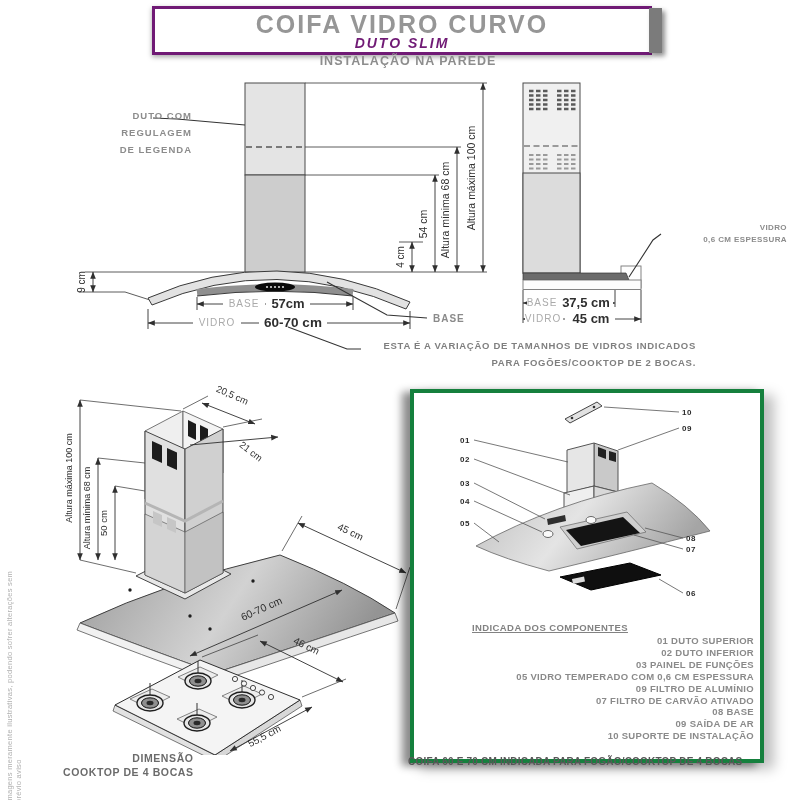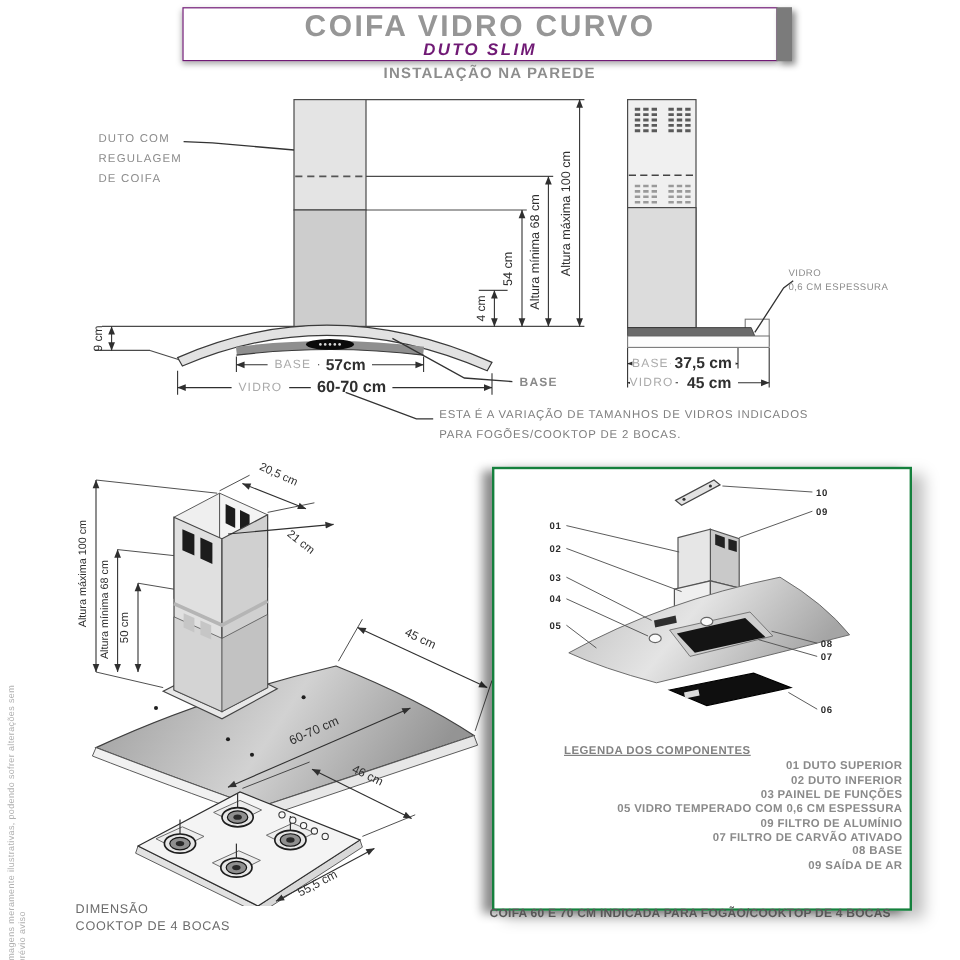--- a/index.html
+++ b/index.html
@@ -3,42 +3,42 @@
 <meta charset="utf-8">
 <style>
   html,body{margin:0;padding:0;background:#fff;}
   #sheet{position:relative;width:800px;height:800px;background:#fff;overflow:hidden;
          font-family:"Liberation Sans",sans-serif;}
   .abs{position:absolute;}
   svg text{font-family:"Liberation Sans",sans-serif;}
 
   
   #title-box{position:absolute;left:152px;top:6px;width:494px;height:43px;background:#fff;
-             border:1px solid #701a75;box-shadow:0 2px 5px rgba(0,0,0,.35);text-align:center;}
+             border:3px solid #701a75;box-shadow:0 2px 5px rgba(0,0,0,.35);text-align:center;}
   #title-box::after{content:"";position:absolute;right:-13px;top:-1px;width:13px;height:45px;
              background:#7b7b7b;box-shadow:3px 3px 5px rgba(0,0,0,.45);}
   #main-title{margin:2px 0 0 0;font-size:25px;font-weight:bold;color:#969696;letter-spacing:2px;line-height:26px;}
   #sub-title{margin:-2px 0 0 0;font-size:14px;font-weight:bold;color:#701a75;letter-spacing:2px;font-style:italic;}
   #section-heading{position:absolute;left:0;top:54px;width:816px;text-align:center;
              font-size:12.5px;font-weight:bold;color:#8d8d8d;letter-spacing:1px;}
 
   
-  .draw-label{position:absolute;font-weight:normal;color:#8c8c8c;}
+  .draw-label{position:absolute;font-weight:bold;color:#8c8c8c;text-align:right;}
   #duct-label{left:82px;top:107px;width:110px;font-size:9.5px;line-height:17px;letter-spacing:1px;}
   #glass-thickness-label{left:657px;top:222px;width:130px;font-size:8px;line-height:11.5px;letter-spacing:.4px;}
   #glass-note{left:366px;top:337px;width:330px;font-size:9.5px;line-height:17px;letter-spacing:.7px;color:#7f7f7f;}
   #iso-caption{left:63px;top:752px;font-size:10.5px;line-height:13.5px;letter-spacing:.6px;color:#6b6b6b;}
   #panel-caption{position:absolute;left:408px;top:756px;width:352px;text-align:left;white-space:nowrap;
              font-size:10px;font-weight:bold;color:#575757;letter-spacing:.2px;}
   #side-note{position:absolute;left:5px;top:568px;height:235px;writing-mode:vertical-rl;
              transform:rotate(180deg);font-size:7.5px;color:#b0b0b0;letter-spacing:.3px;}
 
   
   #exploded-panel{position:absolute;left:410px;top:389px;width:346px;height:366px;background:#fff;
-             border:2px solid #15803d;
+             border:4px solid #15803d;
              box-shadow:-8px 3px 8px rgba(0,0,0,.45),10px 6px 12px rgba(0,0,0,.25);}
   #legend{position:absolute;left:58px;top:229px;width:282px;}
   #legend-title{font-size:9.5px;font-weight:bold;color:#828282;letter-spacing:.4px;
              text-decoration:underline;margin-bottom:2px;}
   .legend-item{font-size:9.5px;font-weight:bold;color:#8a8a8a;letter-spacing:.3px;line-height:11.9px;white-space:nowrap;text-align:right;}
 </style>
 </head>
 <body>
 
 <div id="sheet">
@@ -184,21 +184,21 @@
       <text x="47" y="240" text-anchor="middle" font-size="10" letter-spacing="1" fill="#aaaaaa">BASE</text>
       <text x="91" y="241" text-anchor="middle" font-size="13" font-weight="bold" fill="#2f2f2f">37,5 cm</text>
       <text x="48" y="256" text-anchor="middle" font-size="10" letter-spacing="1" fill="#aaaaaa">VIDRO</text>
       <text x="96" y="257" text-anchor="middle" font-size="13" font-weight="bold" fill="#2f2f2f">45 cm</text>
     </g>
   </svg>
 
   <div id="duct-label" class="draw-label">
     <div>DUTO COM</div>
     <div>REGULAGEM</div>
-    <div>DE COIFA</div>
+    <div>DE LEGENDA</div>
   </div>
   <div id="glass-thickness-label" class="draw-label">
     <div>VIDRO</div>
     <div>0,6 CM ESPESSURA</div>
   </div>
   <div id="glass-note" class="draw-label">
     <div>ESTA É A VARIAÇÃO DE TAMANHOS DE VIDROS INDICADOS</div>
     <div>PARA FOGÕES/COOKTOP DE 2 BOCAS.</div>
   </div>
 
@@ -363,28 +363,29 @@
         <text x="46" y="93">03</text>
         <text x="46" y="111">04</text>
         <text x="46" y="133">05</text>
         <text x="272" y="148">08</text>
         <text x="272" y="159">07</text>
         <text x="272" y="203">06</text>
       </g>
     </svg>
 
     <div id="legend">
-      <div id="legend-title">LEGENDA DOS COMPONENTES</div>
+      <div id="legend-title">INDICADA DOS COMPONENTES</div>
       <div class="legend-item">01 DUTO SUPERIOR</div>
       <div class="legend-item">02 DUTO INFERIOR</div>
       <div class="legend-item">03 PAINEL DE FUNÇÕES</div>
       <div class="legend-item">05 VIDRO TEMPERADO COM 0,6 CM ESPESSURA</div>
       <div class="legend-item">09 FILTRO DE ALUMÍNIO</div>
       <div class="legend-item">07 FILTRO DE CARVÃO ATIVADO</div>
       <div class="legend-item">08 BASE</div>
       <div class="legend-item">09 SAÍDA DE AR</div>
+      <div class="legend-item">10 SUPORTE DE INSTALAÇÃO</div>
     </div>
   </div>
 
   <div id="panel-caption">COIFA 60 E 70 CM INDICADA PARA FOGÃO/COOKTOP DE 4 BOCAS</div>
 
   <div id="side-note">Imagens meramente ilustrativas, podendo sofrer alterações sem prévio aviso</div>
 </div>
 
 </body></html>

